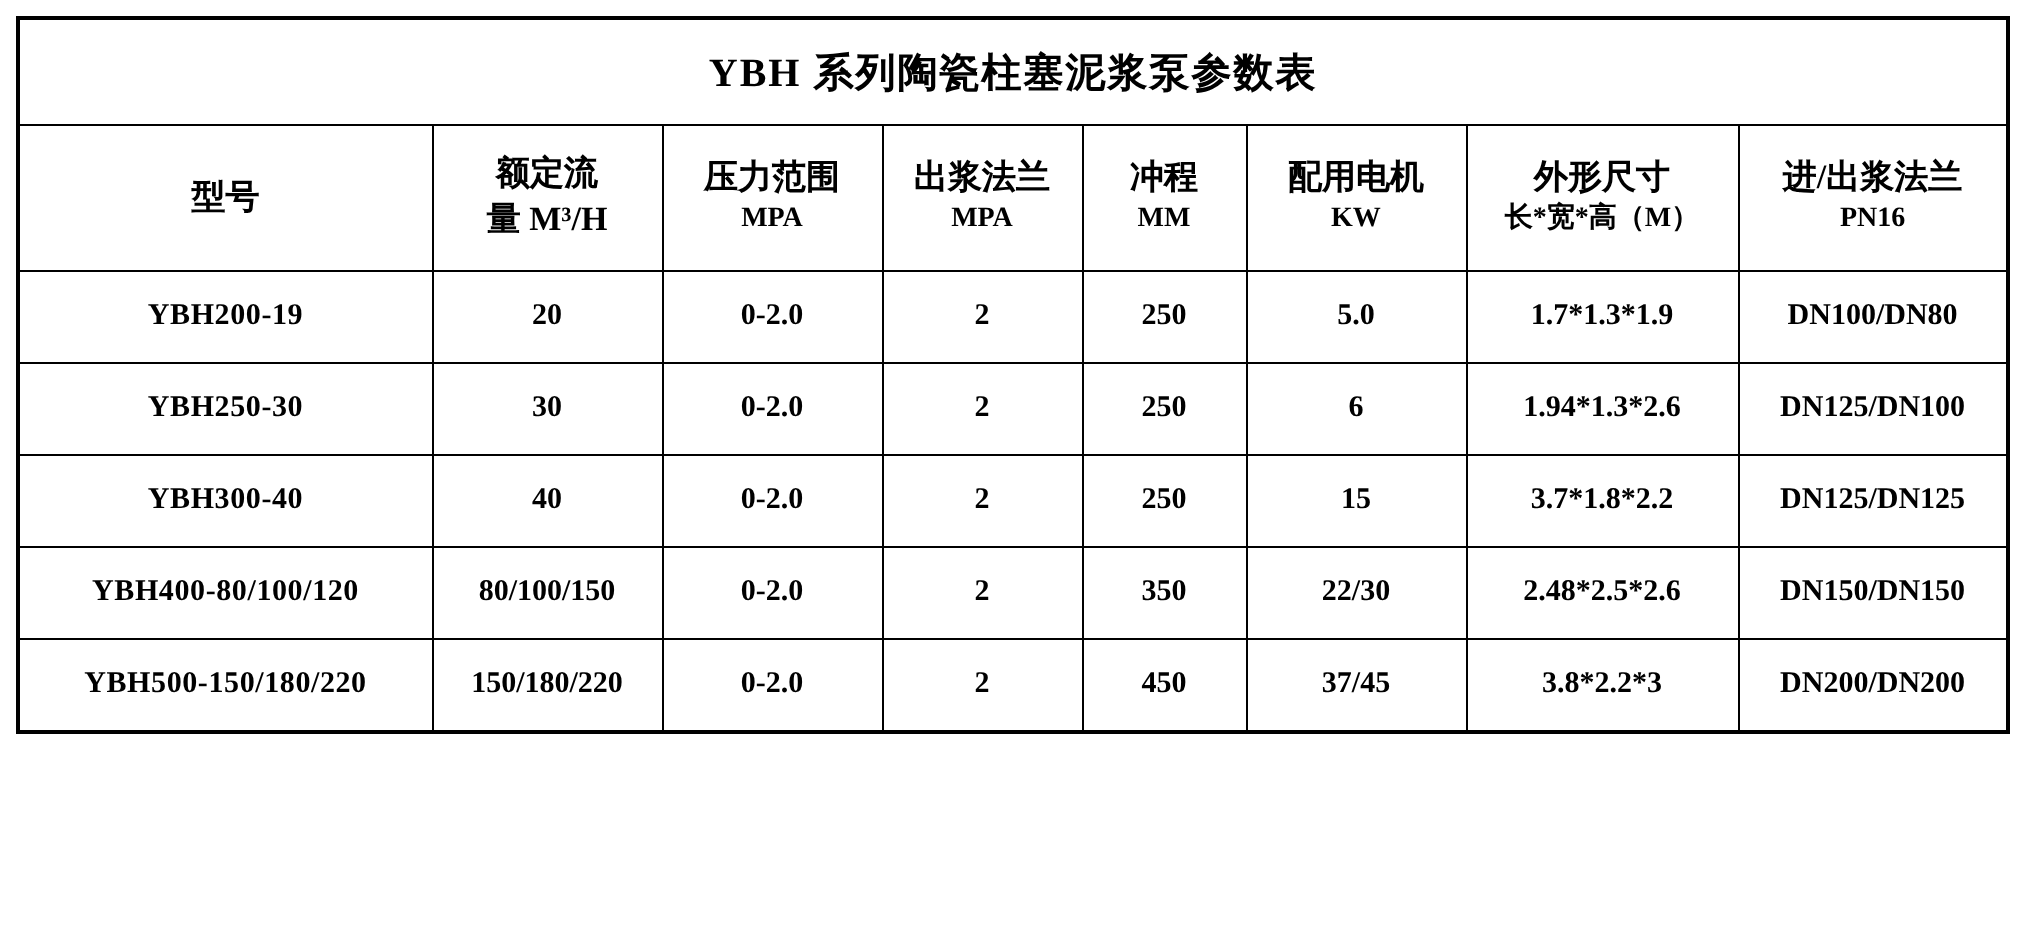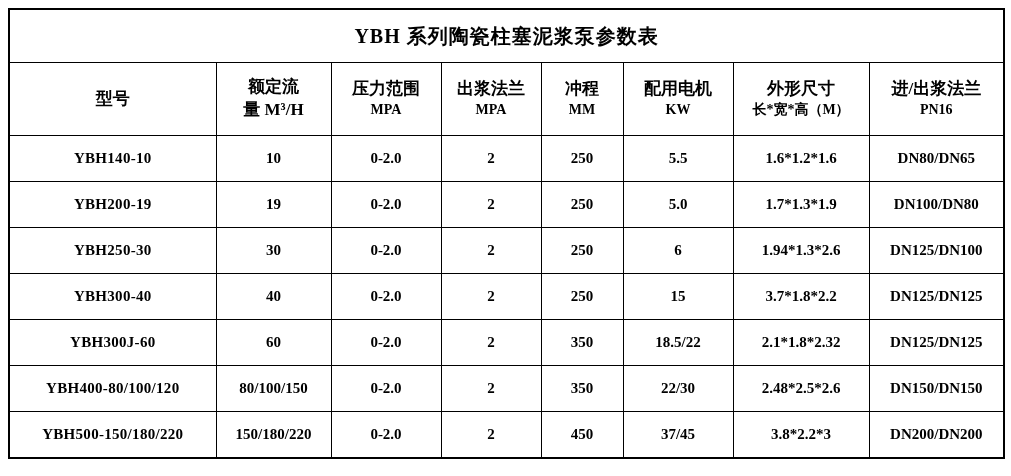--- a/index.html
+++ b/index.html
@@ -117,34 +117,24 @@
         <td>
           <span>外形尺寸</span>
           <span class="header-sub">长*宽*高（M）</span>
         </td>
         <td>
           <span>进/出浆法兰</span>
           <span class="header-sub">PN16</span>
         </td>
       </tr>
 
-      <tr class="body-row">
-        <td class="model">YBH140-10</td>
-        <td>10</td>
-        <td>0-2.0</td>
-        <td>2</td>
-        <td>250</td>
-        <td>5.5</td>
-        <td>1.6*1.2*1.6</td>
-        <td>DN80/DN65</td>
-      </tr>
 
       <tr class="body-row">
         <td class="model">YBH200-19</td>
-        <td>19</td>
+        <td>20</td>
         <td>0-2.0</td>
         <td>2</td>
         <td>250</td>
         <td>5.0</td>
         <td>1.7*1.3*1.9</td>
         <td>DN100/DN80</td>
       </tr>
 
       <tr class="body-row">
         <td class="model">YBH250-30</td>
@@ -161,30 +151,20 @@
         <td class="model">YBH300-40</td>
         <td>40</td>
         <td>0-2.0</td>
         <td>2</td>
         <td>250</td>
         <td>15</td>
         <td>3.7*1.8*2.2</td>
         <td>DN125/DN125</td>
       </tr>
 
-      <tr class="body-row">
-        <td class="model">YBH300J-60</td>
-        <td>60</td>
-        <td>0-2.0</td>
-        <td>2</td>
-        <td>350</td>
-        <td>18.5/22</td>
-        <td>2.1*1.8*2.32</td>
-        <td>DN125/DN125</td>
-      </tr>
 
       <tr class="body-row">
         <td class="model">YBH400-80/100/120</td>
         <td>80/100/150</td>
         <td>0-2.0</td>
         <td>2</td>
         <td>350</td>
         <td>22/30</td>
         <td>2.48*2.5*2.6</td>
         <td>DN150/DN150</td>

